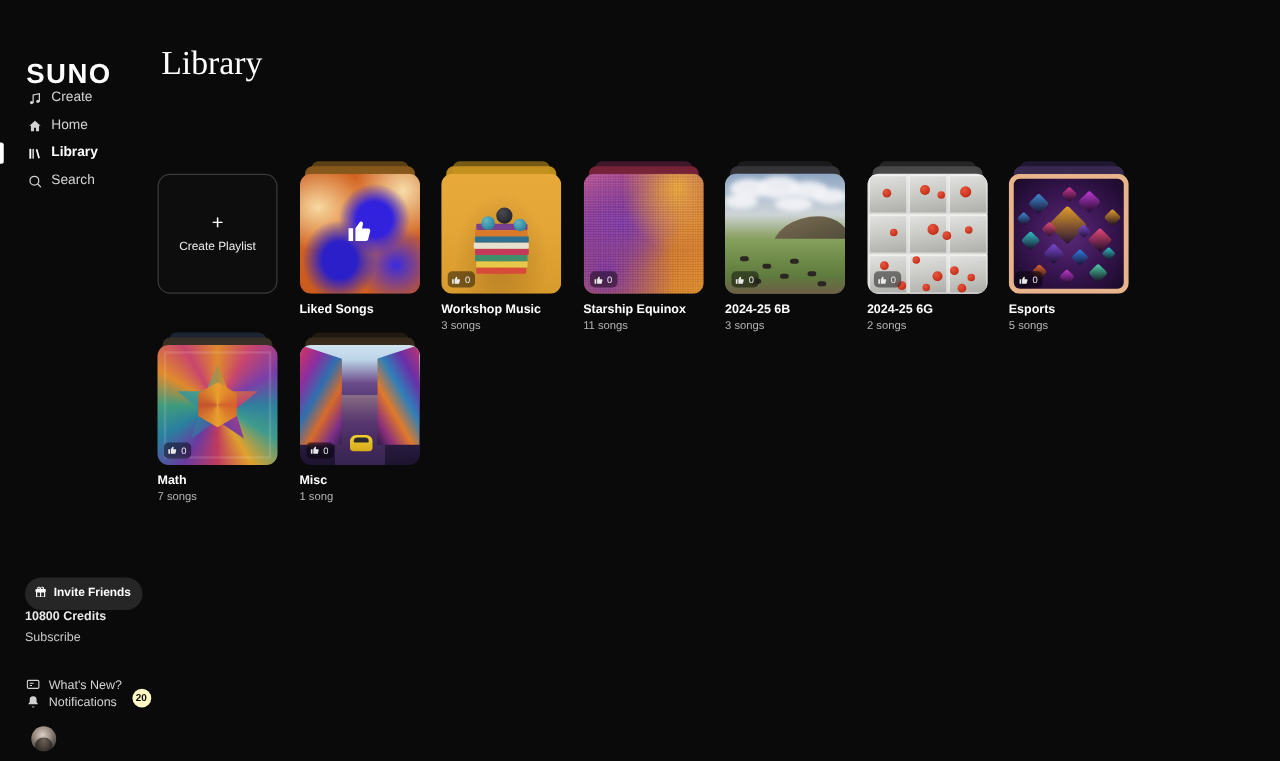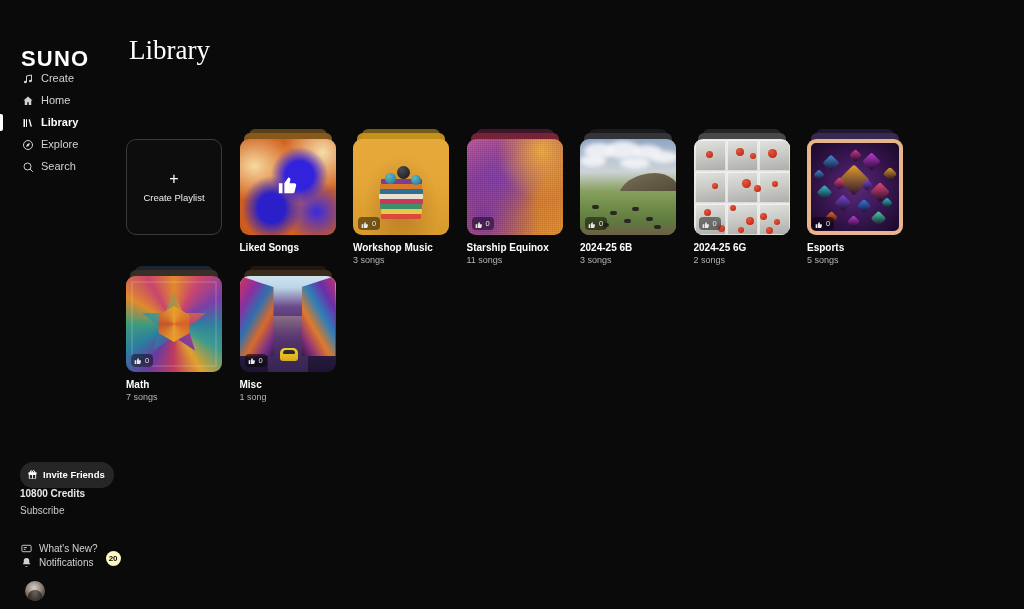--- a/index.html
+++ b/index.html
@@ -306,29 +306,20 @@
       </div>
       <div class="nav-item active">
         <span class="ico">
           <svg width="12" height="12" viewBox="0 0 24 24" fill="#ffffff">
             <rect x="3" y="4" width="3" height="16" rx="1"></rect>
             <rect x="8" y="4" width="2" height="16" rx="1"></rect>
             <path d="M13.2 5.2l2.6-.7 4 14.4-2.6.7z"></path>
           </svg>
         </span>
         <span class="nav-label">Library</span>
-      </div>
-      <div class="nav-item">
-        <span class="ico">
-          <svg width="12" height="12" viewBox="0 0 24 24" fill="none" stroke="#d2d2d2" stroke-width="2">
-            <circle cx="12" cy="12" r="9"></circle>
-            <path d="M16 8l-2.2 6.2L8 16l2.2-6.2z" fill="#d2d2d2" stroke="none"></path>
-          </svg>
-        </span>
-        <span class="nav-label">Explore</span>
       </div>
       <div class="nav-item">
         <span class="ico">
           <svg width="12" height="12" viewBox="0 0 24 24" fill="none" stroke="#d2d2d2" stroke-width="2">
             <circle cx="11" cy="11" r="7"></circle>
             <path d="M16.5 16.5 21 21" stroke-linecap="round"></path>
           </svg>
         </span>
         <span class="nav-label">Search</span>
       </div>

